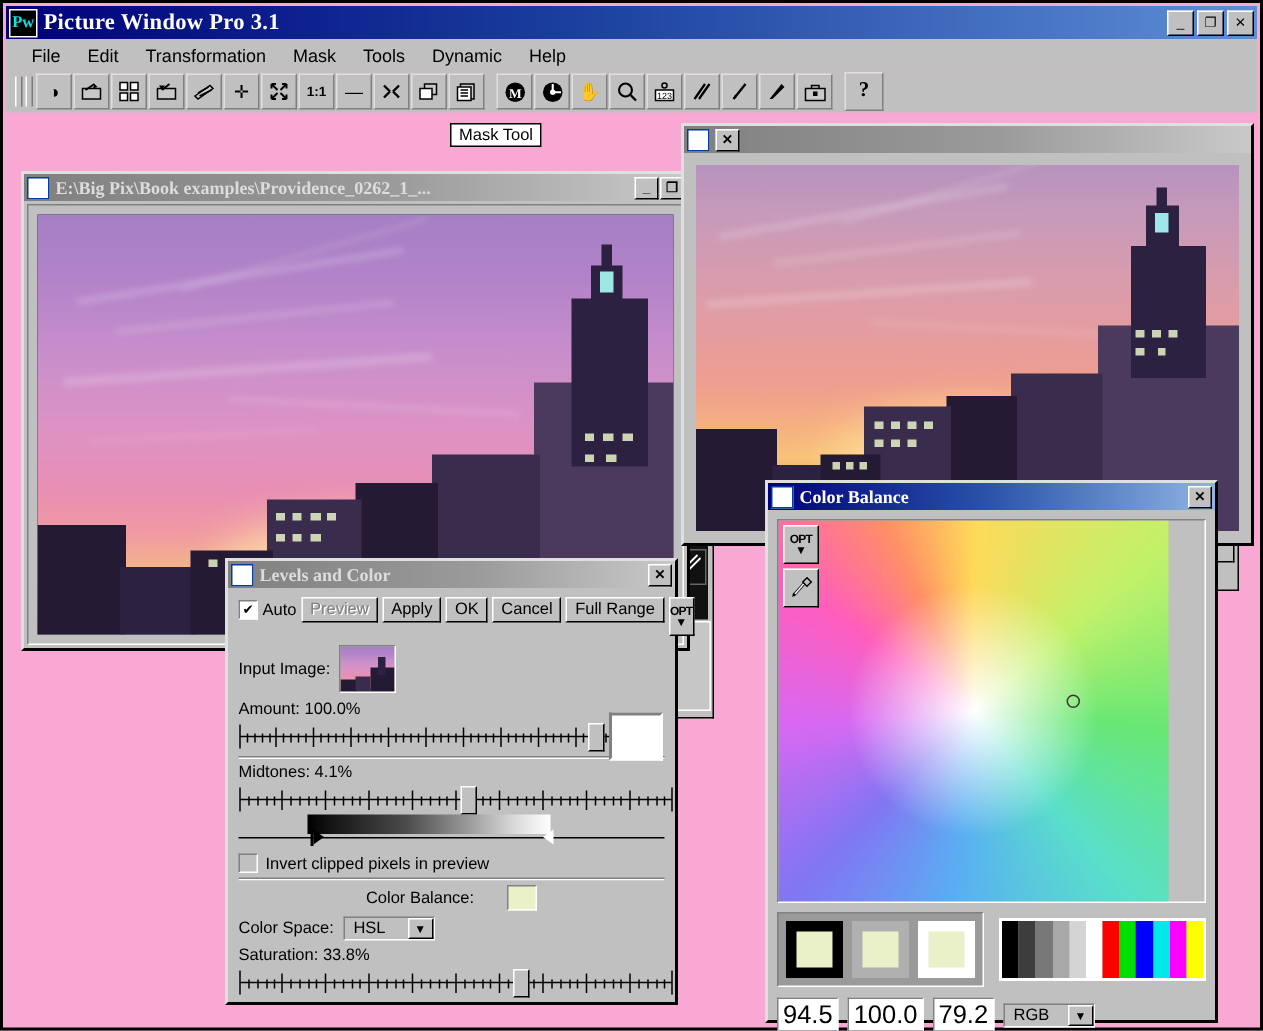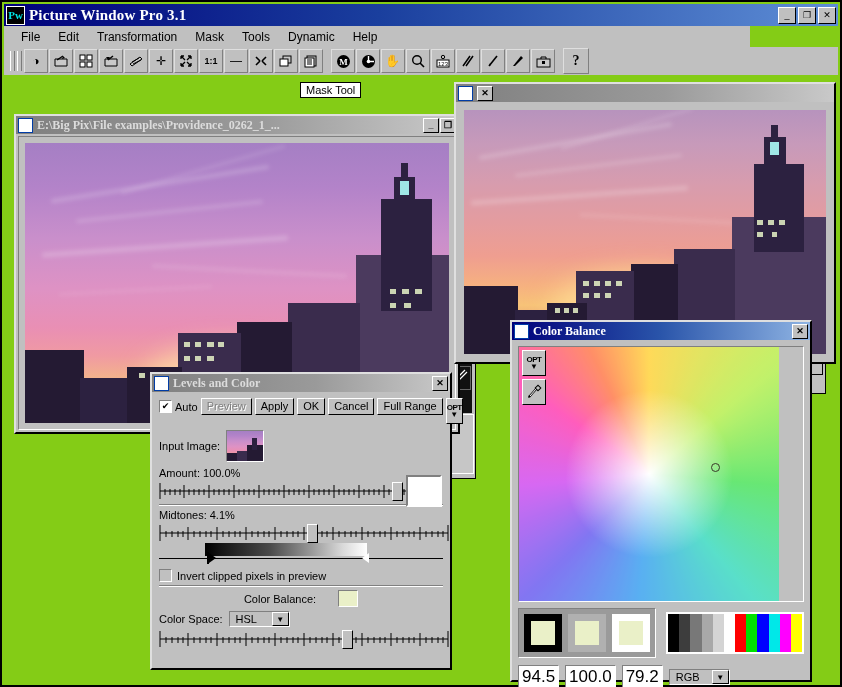--- a/index.html
+++ b/index.html
@@ -1,32 +1,32 @@
 <!DOCTYPE html>
 <html><head>
 <meta charset="utf-8">
 <style>
   html,body{margin:0;padding:0;background:#3f3f3f;}
   body{width:842px;height:687px;overflow:hidden;font-family:"Liberation Sans",sans-serif;font-size:11px;}
-  #app{position:relative;width:842px;height:687px;background:#84cc16;border:2px solid #000;box-sizing:border-box;}
+  #app{position:relative;width:842px;height:687px;background:#f9a8d4;border:2px solid #000;box-sizing:border-box;}
   .gray{background:#c0c0c0;}
 
   
   .titlebar{position:absolute;left:2px;top:2px;width:834px;height:22px;
      background:linear-gradient(90deg,#00007b 0%,#1a3f9e 45%,#5e8ed6 100%);
      display:flex;align-items:center;padding:0 2px;box-sizing:border-box;}
   .applogo{width:17px;height:17px;background:#000;border:1px solid #fff;color:#00e5e5;
      font:bold 11px "Liberation Serif",serif;display:flex;align-items:center;justify-content:center;margin-right:4px;}
   .apptitle{color:#fff;font:bold 15px "Liberation Serif",serif;flex:1;white-space:nowrap;letter-spacing:.2px;}
   .winbtns{display:flex;gap:2px;}
   .wbtn{width:16px;height:15px;background:#c0c0c0;border:1px solid;border-color:#fff #000 #000 #fff;
      display:flex;align-items:center;justify-content:center;font-size:9px;color:#000;line-height:1;}
 
   
-  .menubar{position:absolute;left:2px;top:24px;width:746px;height:21px;background:#c0c0c0;
+  .menubar{position:absolute;left:2px;top:24px;width:834px;height:21px;background:#c0c0c0;
      display:flex;align-items:center;padding-left:8px;box-sizing:border-box;}
   .menuitem{padding:2px 9px;color:#000;font-size:12px;font-family:"Liberation Sans",sans-serif;}
 
   
   .toolbar{position:absolute;left:2px;top:45px;width:834px;height:28px;background:#c0c0c0;
      display:flex;align-items:center;padding-left:6px;box-sizing:border-box;}
   .grip{width:3px;height:20px;border-left:1px solid #fff;border-right:1px solid #7b7b7b;margin-right:2px;}
   .tbtn{width:22px;height:22px;background:#c0c0c0;border:1px solid;border-color:#dfdfdf #808080 #808080 #dfdfdf;
      margin-right:1px;display:flex;align-items:center;justify-content:center;position:relative;overflow:hidden;}
   .tsep{width:7px;}
@@ -309,21 +309,21 @@
     <div style="position:absolute;left:1px;top:56px;right:1px;bottom:4px;background:#c6c6c6;border:1px solid #fff;"></div>
   </div>
   <div class="palette2">
     <div style="position:absolute;left:2px;top:3px;width:16px;height:16px;background:#c0c0c0;border:1px solid;border-color:#fff #000 #000 #fff;"></div>
     <div style="position:absolute;left:2px;top:24px;width:16px;height:16px;background:#c0c0c0;border:1px solid;border-color:#fff #000 #000 #fff;"></div>
   </div>
 
   <div class="win" id="docwin">
     <div class="wtitle inactive">
       <div class="wicon"></div>
-      <div class="wt-label">E:\Big Pix\File examples\Providence_0262_1_...</div>
+      <div class="wt-label">E:\Big Pix\Book examples\Providence_0262_1_...</div>
       <div style="display:flex;gap:1px;">
         <div class="wclose">_</div>
         <div class="wclose">❐</div>
       </div>
     </div>
     <div class="docbody">
       <div class="photo">
         <div class="sky doc"></div>
         <div class="sunglow" style="left:28%;top:72%;width:180px;height:70px;background:rgba(255,225,170,.75);"></div>
         <div class="streak" style="left:6%;top:14%;width:52%;height:4px;transform:rotate(-9deg);"></div>
@@ -607,20 +607,21 @@
       
       <div class="row" style="gap:6px;margin-top:4px;">
         <span class="lbl">Color Space:</span>
         <div class="combo">
           <div class="val">HSL</div>
           <div class="arw">▼</div>
         </div>
       </div>
 
       
+      <span class="lbl" style="display:block;margin-top:4px;">Saturation: 33.8%</span>
       <div class="ruler" style="margin-top:2px;">
         <svg width="290" height="20" viewBox="0 0 290 20">
             <g stroke="#000" stroke-width="1">
           <line x1="1" y1="2" x2="1" y2="18"></line>
               <line x1="289" y1="2" x2="289" y2="18"></line>
           <line x1="29" y1="4" x2="29" y2="17"></line>
               <line x1="58" y1="4" x2="58" y2="17"></line>
               <line x1="87" y1="4" x2="87" y2="17"></line>
           <line x1="116" y1="4" x2="116" y2="17"></line>
               <line x1="145" y1="4" x2="145" y2="17"></line>

